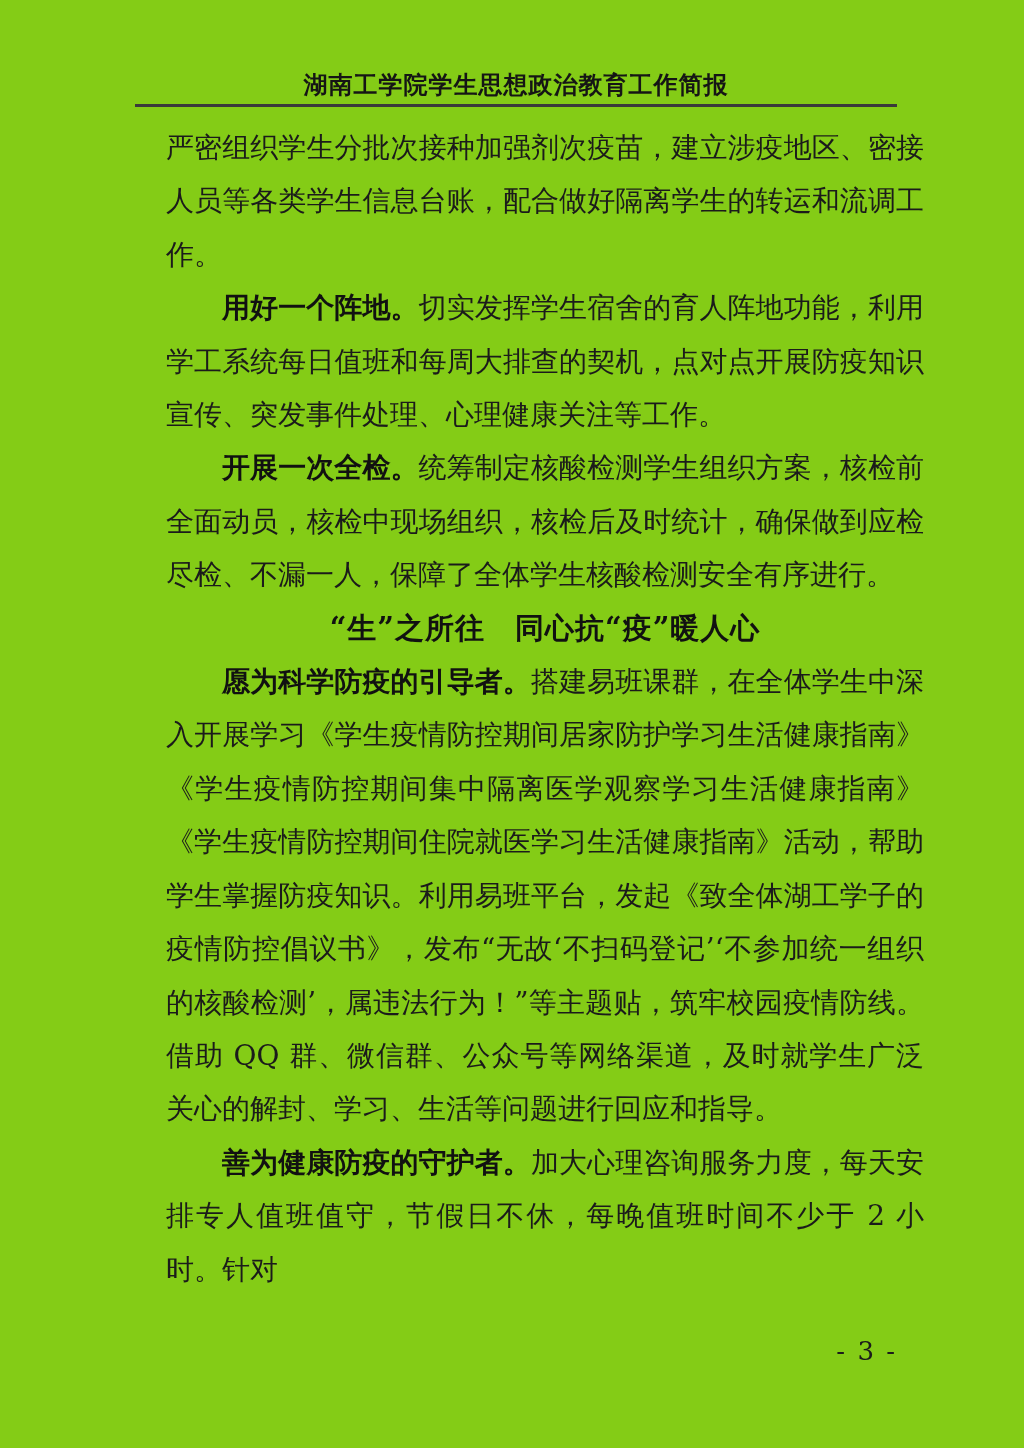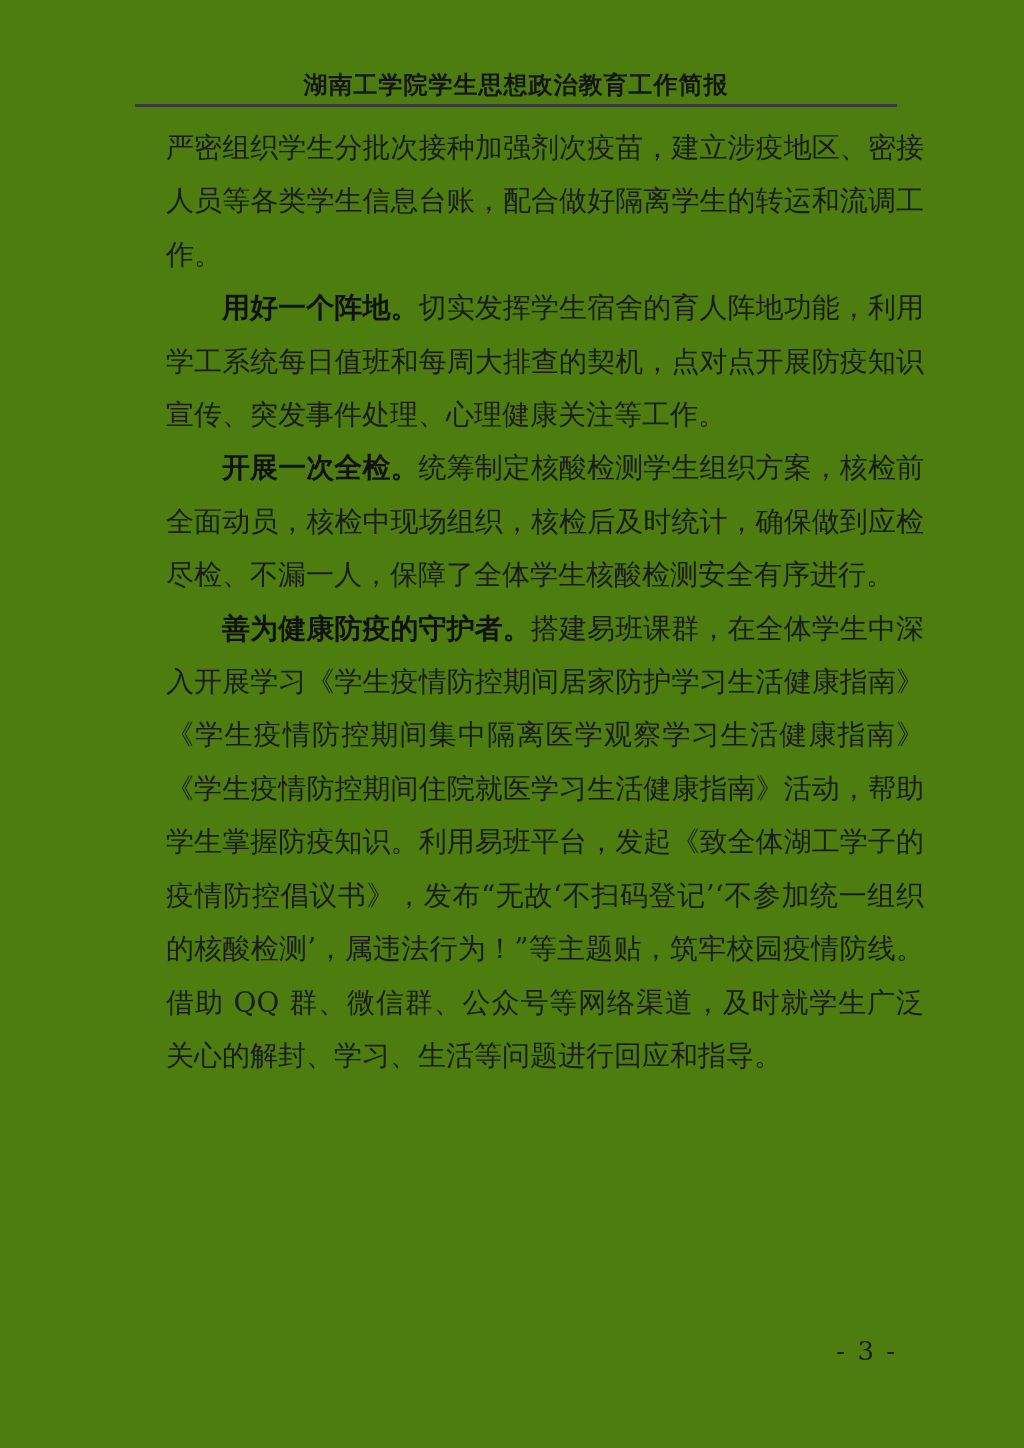--- a/index.html
+++ b/index.html
@@ -7,21 +7,21 @@
     width: 1024px;
     height: 1448px;
     background: #ffffff;
     position: relative;
     font-family: "DejaVu Serif", "Liberation Serif", serif;
     overflow: hidden;
   }
   .page {
     position: absolute;
     inset: 0;
-    background: #4d7c0f;
+    background: #84cc16;
   }
   .header {
     position: absolute;
     top: 70px;
     left: 135px;
     width: 762px;
   }
   .header-title {
     text-align: center;
     font-family: "Liberation Sans", "DejaVu Sans", sans-serif;
@@ -92,22 +92,24 @@
   </div>
 
   <div class="content">
 
     <p class="continued"><span>严密组织学生分批次接种加强剂次疫苗，建立涉疫地区、密接人员等各类学生信息台账，配合做好隔离学生的转运和流调工作。</span></p>
 
     <p><b>用好一个阵地。</b><span>切实发挥学生宿舍的育人阵地功能，利用学工系统每日值班和每周大排查的契机，点对点开展防疫知识宣传、突发事件处理、心理健康关注等工作。</span></p>
 
     <p><b>开展一次全检。</b><span>统筹制定核酸检测学生组织方案，核检前全面动员，核检中现场组织，核检后及时统计，确保做到应检尽检、不漏一人，保障了全体学生核酸检测安全有序进行。</span></p>
 
+    <h2 class="section-heading">“生”之所往　同心抗“疫”暖人心</h2>
 
 
-    <p><b>善为健康防疫的守护者。</b><span>搭建易班课群，在全体学生中深入开展学习《学生疫情防控期间居家防护学习生活健康指南》《学生疫情防控期间集中隔离医学观察学习生活健康指南》《学生疫情防控期间住院就医学习生活健康指南》活动，帮助学生掌握防疫知识。利用易班平台，发起《致全体湖工学子的疫情防控倡议书》，发布“无故‘不扫码登记’‘不参加统一组织的核酸检测’，属违法行为！”等主题贴，筑牢校园疫情防线。借助 QQ 群、微信群、公众号等网络渠道，及时就学生广泛关心的解封、学习、生活等问题进行回应和指导。</span></p>
+    <p><b>愿为科学防疫的引导者。</b><span>搭建易班课群，在全体学生中深入开展学习《学生疫情防控期间居家防护学习生活健康指南》《学生疫情防控期间集中隔离医学观察学习生活健康指南》《学生疫情防控期间住院就医学习生活健康指南》活动，帮助学生掌握防疫知识。利用易班平台，发起《致全体湖工学子的疫情防控倡议书》，发布“无故‘不扫码登记’‘不参加统一组织的核酸检测’，属违法行为！”等主题贴，筑牢校园疫情防线。借助 QQ 群、微信群、公众号等网络渠道，及时就学生广泛关心的解封、学习、生活等问题进行回应和指导。</span></p>
 
+    <p><b>善为健康防疫的守护者。</b><span>加大心理咨询服务力度，每天安排专人值班值守，节假日不休，每晚值班时间不少于 2 小时。针对</span></p>
 
   </div>
 
   <div class="page-number">- 3 -</div>
 
 </div>
 
 </body></html>

